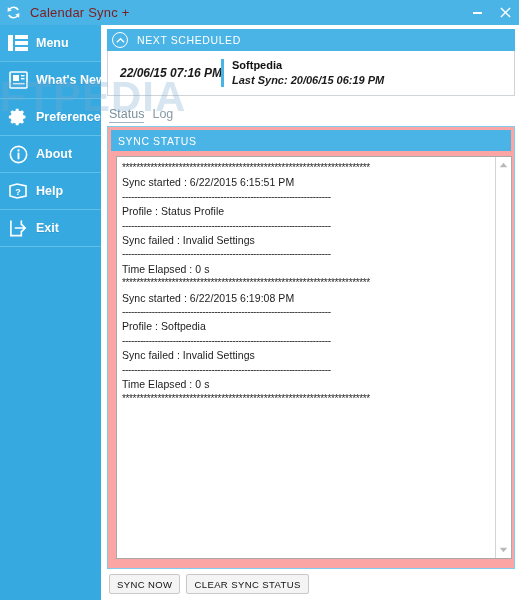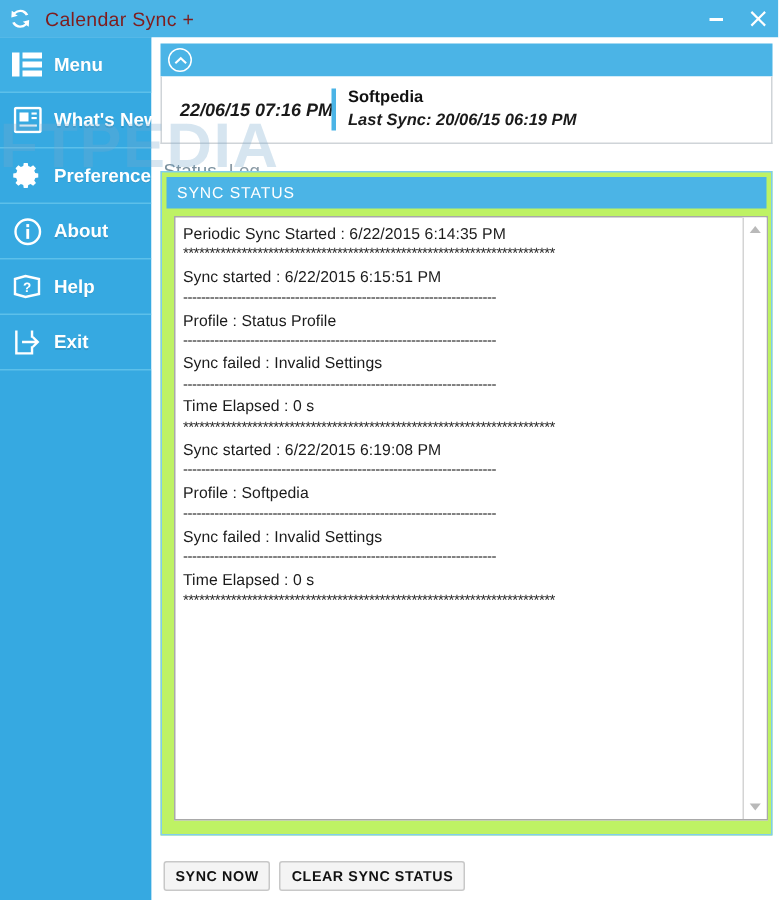--- a/index.html
+++ b/index.html
@@ -174,24 +174,24 @@
   .tab.active::after {
     content: "";
     position: absolute;
     left: 2px; right: 6px; bottom: 0;
     height: 1px;
     background: #9fb5c2;
   }
 
   
   .panel {
-    position: absolute; left: 6px; top: 89px;
+    position: absolute; left: 6px; top: 101px;
     width: 408px; height: 443px;
     border: 1px solid #7fcdee;
-    background: #bef264;
+    background: #fca5a5;
     padding: 3px;
   }
   .panel-head {
     height: 21px;
     background: #4bb4e6;
     display: flex; align-items: center;
     padding-left: 7px;
   }
   .panel-head-title {
     color: #ffffff;
@@ -246,21 +246,21 @@
   .btnrow {
     position: absolute; left: 8px; top: 549px;
     display: flex; gap: 6px;
   }
   .btn {
     height: 20px;
     background: #f4f4f4;
     border: 1px solid #c8c8c8;
     border-radius: 2px;
     font-size: 9.5px;
-    font-weight: bold;
+    font-weight: normal;
     letter-spacing: 0.4px;
     color: #111111;
     padding: 0 7px;
     display: flex; align-items: center;
     cursor: pointer;
     font-family: "Liberation Sans", sans-serif;
   }
 </style>
 </head>
 <body>
@@ -359,20 +359,21 @@
   </div>
 
   <div class="main">
 
     <div class="ns-header">
       <span class="ns-toggle">
         <svg width="9" height="7" viewBox="0 0 10 7">
           <path d="M1 5.4 L5 1.6 L9 5.4" fill="none" stroke="#ffffff" stroke-width="1.5"></path>
         </svg>
       </span>
+      <span class="ns-title">NEXT SCHEDULED</span>
     </div>
 
     <div class="ns-body">
       <span class="ns-time">22/06/15 07:16 PM</span>
       <span class="ns-divider"></span>
       <span class="ns-info">
         <div class="ns-profile">Softpedia</div>
         <div class="ns-last">Last Sync: 20/06/15 06:19 PM</div>
       </span>
     </div>
@@ -381,21 +382,20 @@
       <div class="tab active">Status</div>
       <div class="tab">Log</div>
     </div>
 
     <div class="panel">
       <div class="panel-head">
         <span class="panel-head-title">SYNC STATUS</span>
       </div>
       <div class="logbox">
         <div class="log-content" id="log-content">
-            <div class="log-line">Periodic Sync Started : 6/22/2015 6:14:35 PM</div>
             <div class="log-line sep">**********************************************************************</div>
             <div class="log-line">Sync started : 6/22/2015 6:15:51 PM</div>
             <div class="log-line sep">----------------------------------------------------------------------</div>
             <div class="log-line">Profile : Status Profile</div>
             <div class="log-line sep">----------------------------------------------------------------------</div>
             <div class="log-line">Sync failed : Invalid Settings</div>
             <div class="log-line sep">----------------------------------------------------------------------</div>
             <div class="log-line">Time Elapsed : 0 s</div>
             <div class="log-line sep">**********************************************************************</div>
             <div class="log-line">Sync started : 6/22/2015 6:19:08 PM</div>

